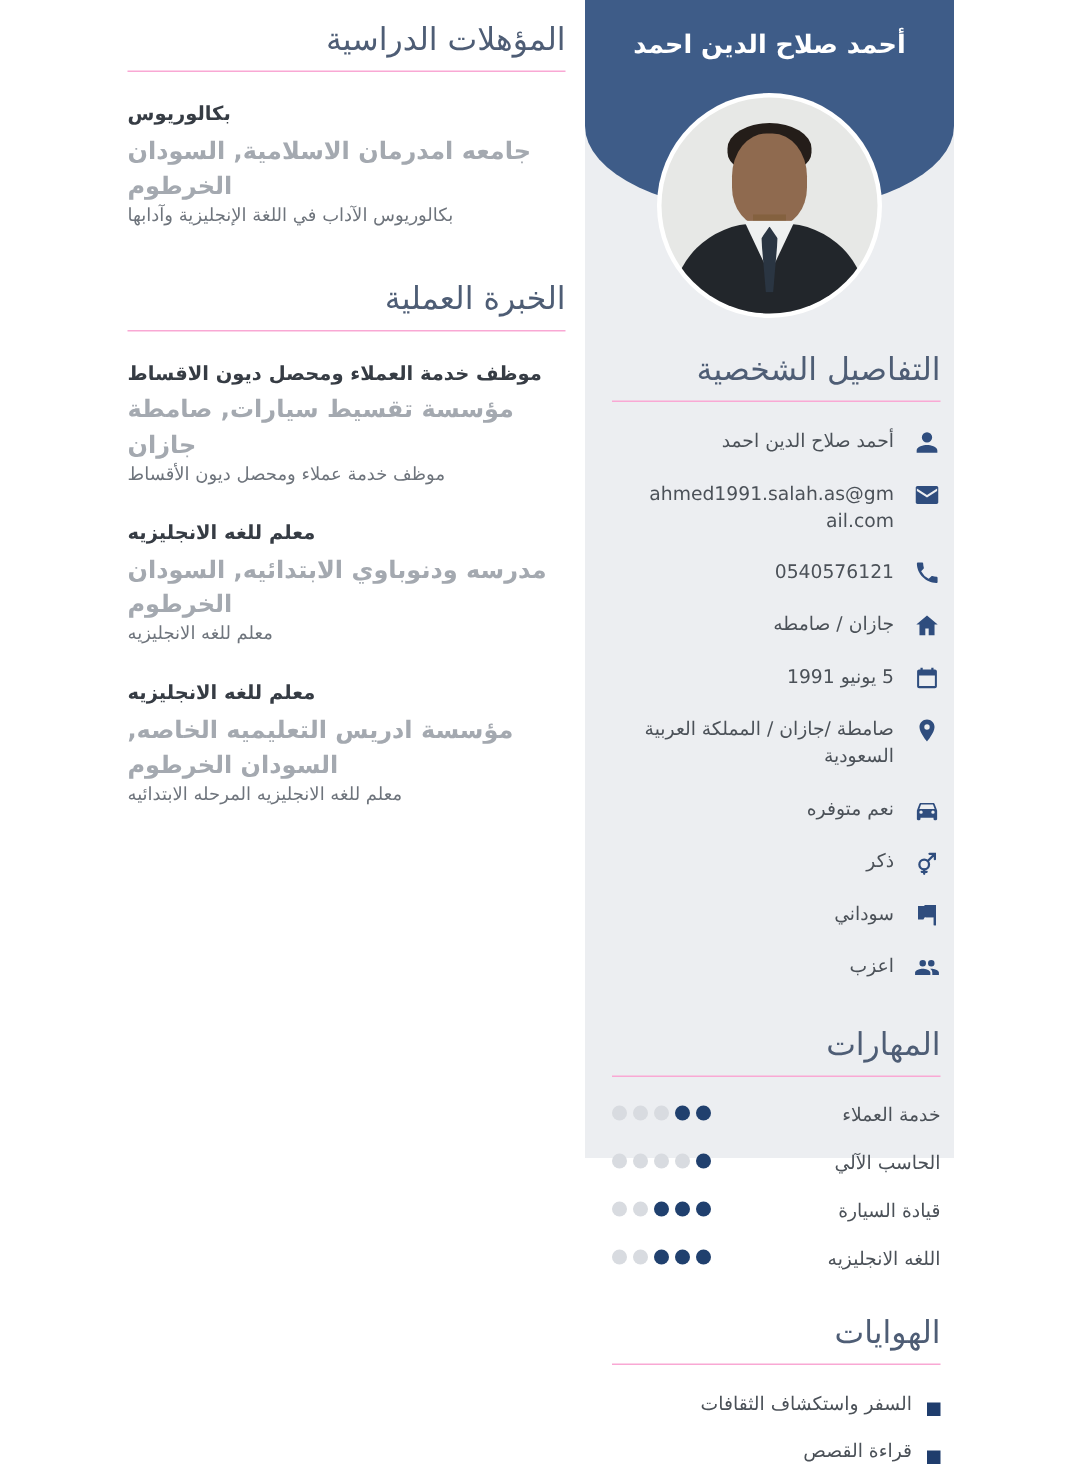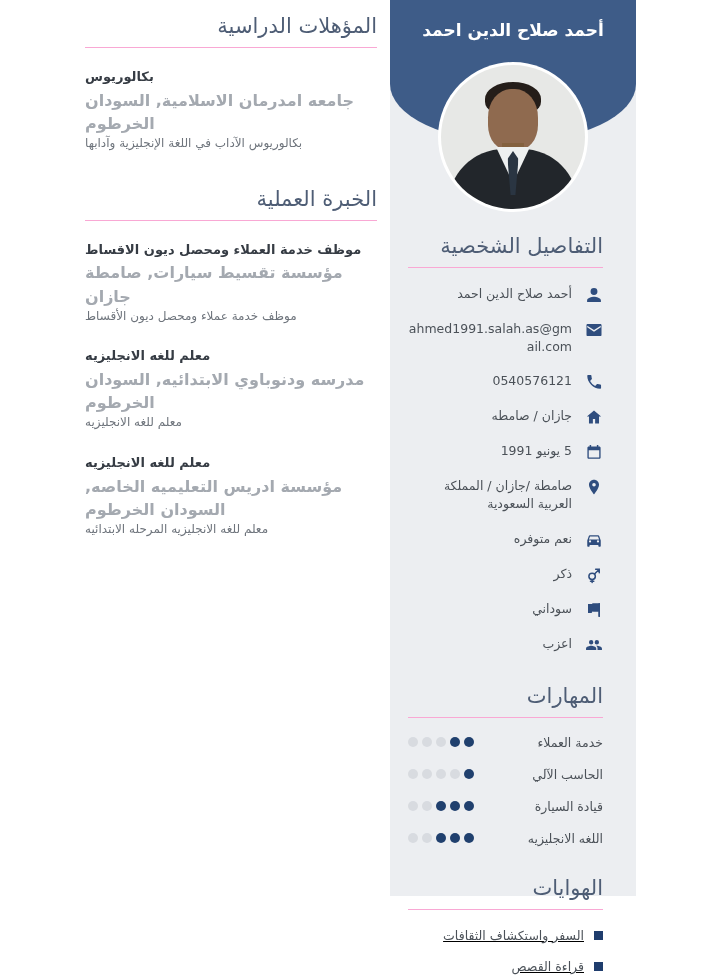--- a/index.html
+++ b/index.html
@@ -14,21 +14,21 @@
     padding-bottom:9px; border-bottom:1px solid #f9a8d4; margin-bottom:20px;
     letter-spacing:0;
   }
   .entry { margin-bottom:22px; text-align:left; }
   .entry-title { font-size:13px; font-weight:bold; color:#363c44; line-height:1.45; margin-bottom:2px; }
   .entry-sub   { font-size:16px; color:#a4a9b0; line-height:1.45;font-weight:bold; }
   .entry-desc  { font-size:12px; color:#6e747c; line-height:1.45; }
   .experience-block { margin-top:34px; }
 
   
-  .sidebar { width:246px; height:896px; background:#eceef1; position:relative; flex:none; }
+  .sidebar { width:246px; height:772px; background:#eceef1; position:relative; flex:none; }
   .side-spacer { flex:1; background:#ffffff; }
   .side-header {
     height:142px; background:#3e5c88; position:relative; z-index:1;
     border-radius:0 0 50% 50% / 0 0 58px 58px;
     display:flex; justify-content:center;
   }
   .side-name { color:#ffffff; font-size:17px; font-weight:bold; margin-top:20px; text-align:center; direction:rtl; }
 
   
   .photo {
@@ -36,42 +36,42 @@
     width:150px; height:150px; border-radius:50%; background:#ffffff; z-index:2; overflow:hidden;
   }
   .photo-bg { position:absolute; inset:3px; border-radius:50%; background:#e7e8e6; overflow:hidden; }
   .ph-hair { position:absolute; top:17px; left:50%; transform:translateX(-50%); width:56px; height:34px; background:#241d19; border-radius:50% 50% 42% 42%; }
   .ph-head { position:absolute; top:24px; left:50%; transform:translateX(-50%); width:50px; height:62px; background:#8f6a4f; border-radius:46% 46% 42% 42%; }
   .ph-neck { position:absolute; top:78px; left:50%; transform:translateX(-50%); width:22px; height:18px; background:#84613f; }
   .ph-suit { position:absolute; bottom:-12px; left:50%; transform:translateX(-50%); width:130px; height:72px; background:#22262b; border-radius:56px 56px 6px 6px; }
   .ph-shirt{ position:absolute; bottom:26px; left:50%; transform:translateX(-50%); width:34px; height:36px; background:#eef0f0; clip-path:polygon(0 0,100% 0,50% 100%); }
   .ph-tie  { position:absolute; bottom:14px; left:50%; transform:translateX(-50%); width:11px; height:44px; background:#2a3542; clip-path:polygon(50% 0,100% 18%,72% 100%,28% 100%,0 18%); }
 
-  .side-content { position:relative; z-index:3; padding:0 33px 0 18px; direction:rtl; }
+  .side-content { position:relative; z-index:3; padding:0 9px 0 18px; direction:rtl; }
   .side-title { margin-top:92px; }
   .side-title-2 { margin-top:30px; }
   .sidebar .section-title { margin-bottom:17px; }
 
   
   .detail-item { display:flex; direction:rtl; align-items:flex-start; margin-bottom:16px; }
   .di-icon { flex:none; width:18px; height:18px; color:#2f4d7e; margin-left:13px; margin-top:1px; }
   .di-icon svg { width:18px; height:18px; display:block; }
   .di-text { font-size:12.5px; color:#4b5158; line-height:1.45; text-align:right; max-width:170px; }
   .ltr-text { direction:ltr; unicode-bidi:embed; overflow-wrap:anywhere; }
 
   
   .skill-row { display:flex; direction:rtl; justify-content:space-between; align-items:center; margin-bottom:17px;gap:47px; }
   .skill-label { font-size:12.5px; color:#4b5158; }
   .skill-dots { direction:ltr; display:flex; gap:4px; }
   .dot { width:10px; height:10px; border-radius:50%; display:inline-block; }
   .dot-filled { background:#20406e; }
   .dot-empty  { background:#d8dbe0; }
 
   
-  .hobby-item { display:flex; direction:rtl; align-items:flex-start; margin-bottom:14px;text-decoration:underline; }
+  .hobby-item { display:flex; direction:rtl; align-items:flex-end; margin-bottom:14px; }
   .hobby-bullet { flex:none; width:9px; height:9px; background:#1f3d6d; margin-left:10px; margin-top:4px; }
   .hobby-label { font-size:12.5px; color:#4b5158; line-height:1.4; text-align:right; }
 </style>
 </head>
 <body>
 
 <div class="page">
 
   <div class="main">
     <div>

